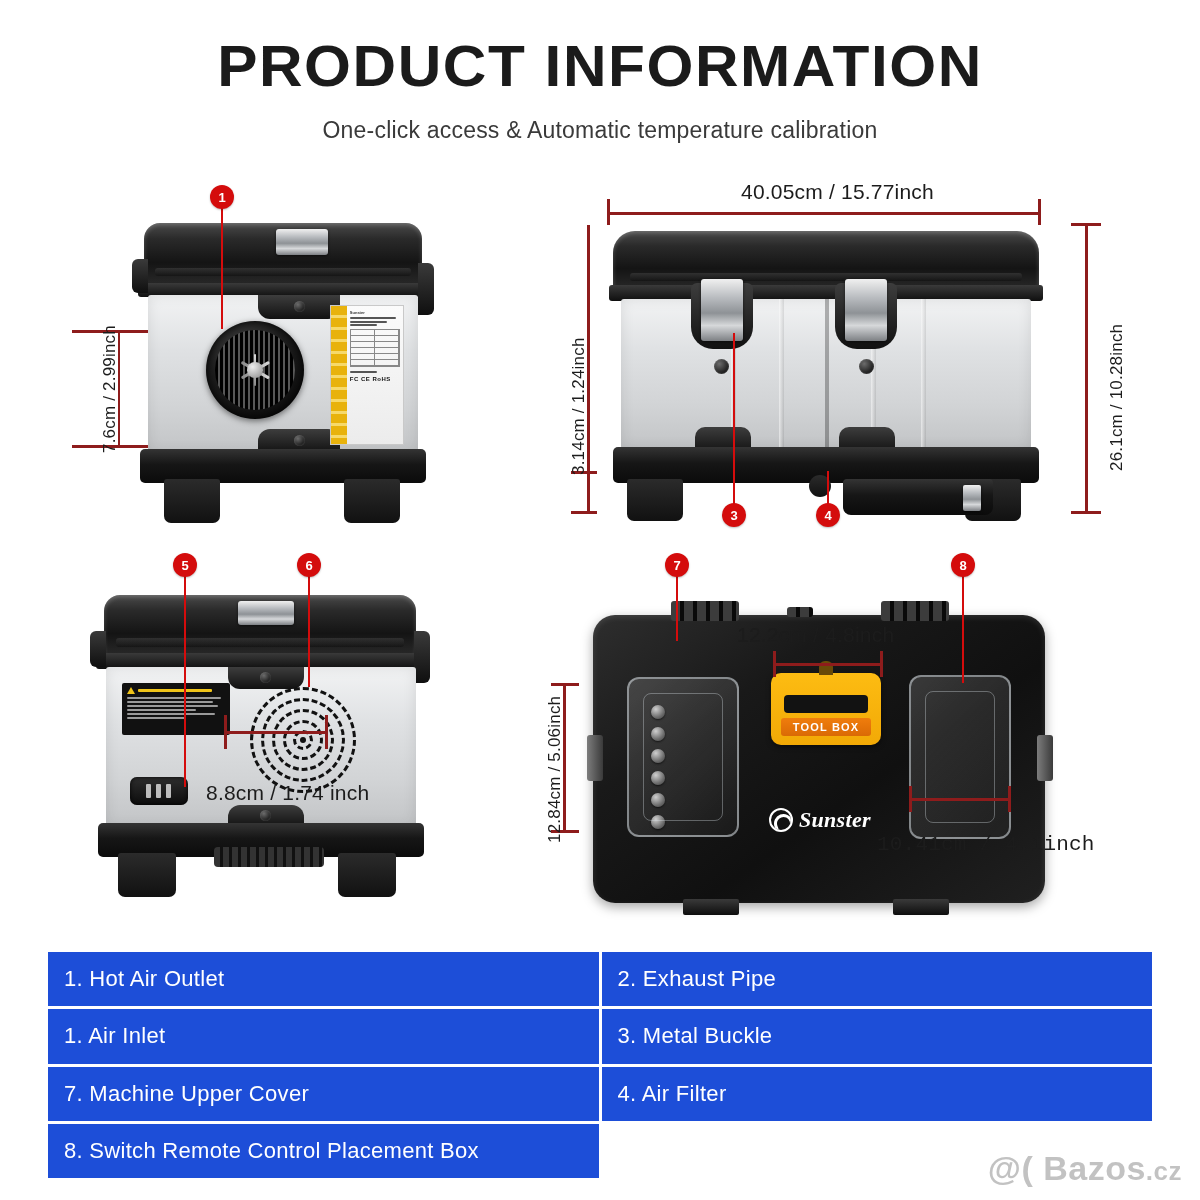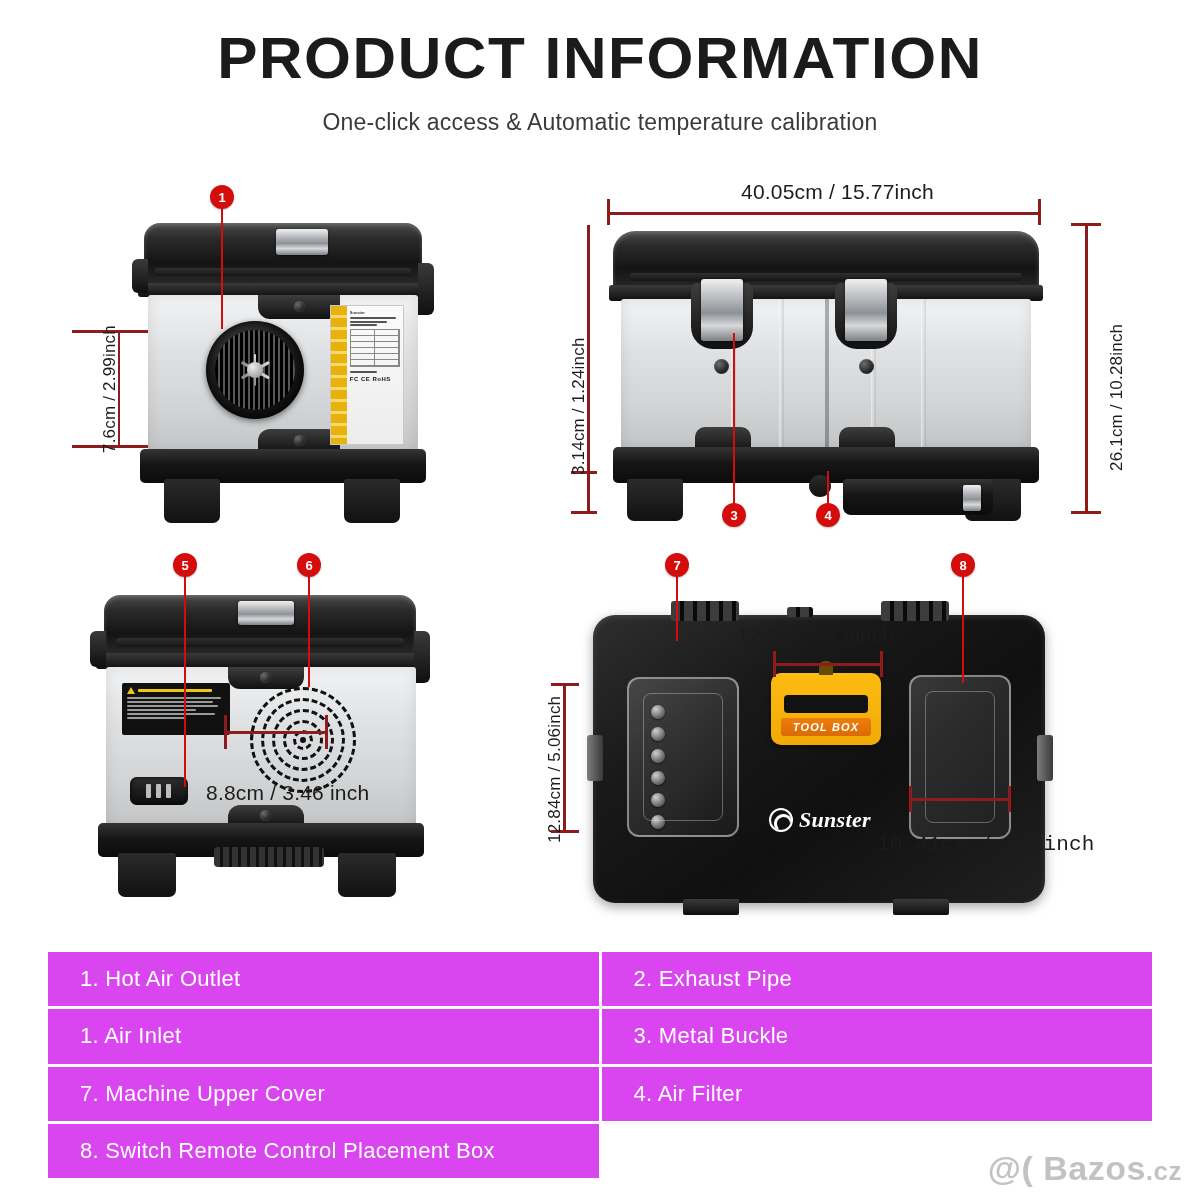--- a/index.html
+++ b/index.html
@@ -7,21 +7,21 @@
   body {
     width: 1200px;
     height: 1200px;
     background: #ffffff;
     font-family: "Liberation Sans", sans-serif;
     overflow: hidden;
     position: relative;
   }
 
   
-  .header { text-align: center; padding-top: 28px; }
+  .header { text-align: center; padding-top: 36px; }
   .header-title {
     font-family: "Liberation Sans", sans-serif;
     font-size: 58px;
     font-weight: 700;
     letter-spacing: 1.5px;
     color: #1b1b1b;
     transform: scaleX(1.04);
     line-height: 1.05;
   }
   .header-sub {
@@ -198,21 +198,21 @@
     box-shadow:0 2px 5px rgba(0,0,0,.5);
   }
   .handle-slot{
     position:absolute; left:12%; right:12%; top:30%; height:26%;
     background:#121212; border-radius:4px;
   }
   .handle-plate{
     position:absolute; left:9%; right:9%; bottom:12%; height:26%;
     background:linear-gradient(180deg,#f07d0c,#da6a05);
     border-radius:3px;
-    display:flex; align-items:center; justify-content:center;font-style:italic;
+    display:flex; align-items:center; justify-content:center;
   }
   .handle-plate span{
     color:#fff; font-size:11px; font-weight:700; letter-spacing:1.2px;
   }
   .handle-notch{
     position:absolute; left:44%; width:12%; height:14px; top:-12px;
     background:#6a4a08; border-radius:6px 6px 0 0;
   }
   .brand{
     position:absolute; display:flex; align-items:center; gap:6px;
@@ -257,22 +257,22 @@
   .dim-txt.vert{ transform:rotate(-90deg); transform-origin:0 0; }
   .dim-txt.big{ font-size:21px; }
 
   
   .legend{
     position:absolute; left:48px; top:952px; width:1104px; height:226px;
     display:grid; grid-template-columns:1fr 1fr; grid-auto-rows:1fr;
     gap:3px; background:#ffffff;
   }
   .legend-cell{
-    background:#d946ef; display:flex; align-items:center;
-    padding-left:32px;
+    background:#1d4ed8; display:flex; align-items:center;
+    padding-left:16px;
   }
   .legend-cell span{
     color:#ffffff; font-size:22px; font-weight:500; letter-spacing:.3px;
   }
 
   
   .watermark{
     position:absolute; right:18px; bottom:12px;
     font-size:34px; font-weight:600; color:rgba(120,120,120,.45);
     letter-spacing:.5px; pointer-events:none;
@@ -475,21 +475,21 @@
       <div class="base-black" style="left:2px;top:228px;width:326px;height:34px;"></div>
       <div class="foot" style="left:22px;top:258px;width:58px;height:44px;"></div>
       <div class="foot" style="left:242px;top:258px;width:58px;height:44px;"></div>
 
       <div class="foot" style="left:118px;top:252px;width:110px;height:20px;border-radius:4px;background:repeating-linear-gradient(90deg,#333 0 6px,#111 6px 9px);"></div>
     </div>
 
     <div class="dim-line" style="left:164px;top:178px;width:104px;height:3px;"></div>
     <div class="dim-cap" style="left:164px;top:162px;width:3px;height:34px;"></div>
     <div class="dim-cap" style="left:265px;top:162px;width:3px;height:34px;"></div>
-    <div class="dim-txt big" style="left:146px;top:228px;">8.8cm / 3.46 inch</div>
+    <div class="dim-txt big" style="left:146px;top:228px;">8.8cm / 1.74 inch</div>
 
     <div class="callout">
       <div class="callout-line" style="left:124px;top:22px;height:212px;"></div>
       <div class="callout-dot" style="left:113px;top:0px;">5</div>
     </div>
 
     <div class="callout">
       <div class="callout-line" style="left:248px;top:22px;height:112px;"></div>
       <div class="callout-dot" style="left:237px;top:0px;">6</div>
     </div>

